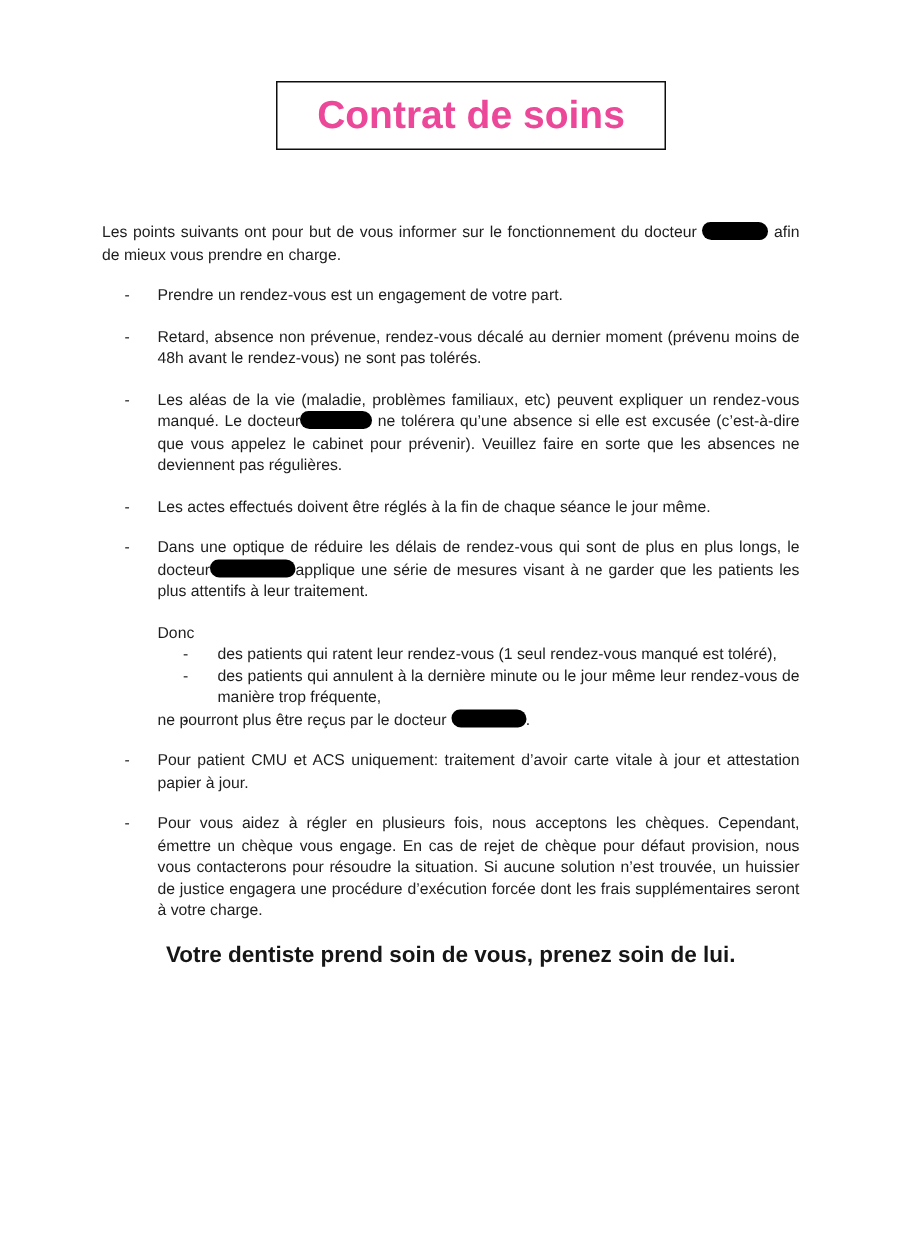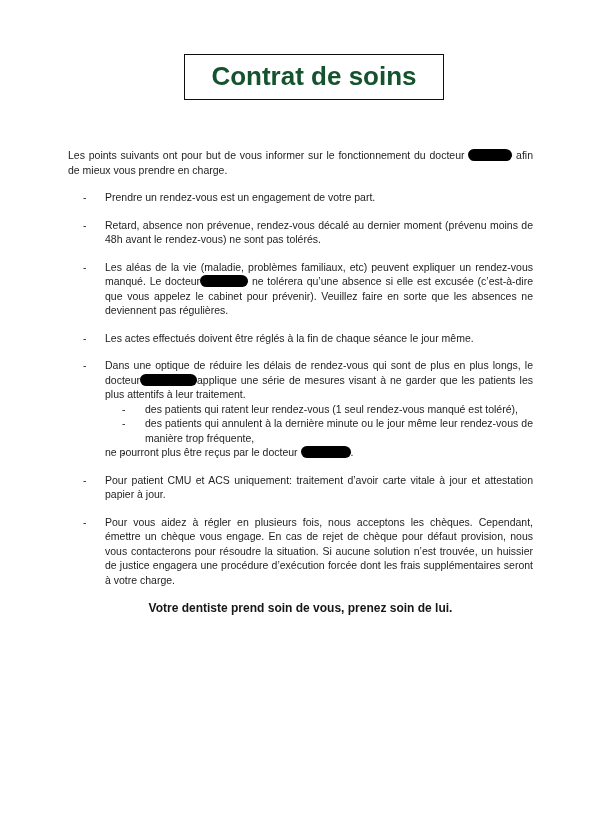--- a/index.html
+++ b/index.html
@@ -20,36 +20,36 @@
     margin-left:116px;
     border:1.5px solid #0e0e0e;
     box-sizing:border-box;
     text-align:center;
     padding:6px 0 8px 0;
   }
   .title-box .title-text {
     font-size:26px;
     font-weight:bold;
     line-height:30px;
-    color:#14532d;
+    color:#ec4899;
     white-space:nowrap;
   }
   .para { margin:0; text-align:justify; }
   .intro { margin-top:48px; }
   .bullet { position:relative; padding-left:37px; margin-top:13px; }
   .bullet .dash { position:absolute; left:15px; top:0; }
   .donc-label { margin-top:13px; margin-left:37px; }
   .sub { position:relative; padding-left:77px; margin-top:0; }
   .sub .dash { position:absolute; left:54px; top:0; }
   .cont { margin-top:0; padding-left:37px; text-align:left; }
   .closing {
     margin-top:14px;
     text-align:center;
     font-weight:bold;
-    font-size:12px;
+    font-size:15px;
     line-height:15px;
     color:#161616;
   }
   .final { margin-top:14px; }
   .redact {
     display:inline-block;
     background:#000000;
     height:12px;
     border-radius:8px 9px 8px 9px;
     vertical-align:-2px;
@@ -84,20 +84,21 @@
   <div class="bullet">
     <span class="dash">-</span>
     <p class="para">Les actes effectués doivent être réglés à la fin de chaque séance le jour même.</p>
   </div>
 
   <div class="bullet">
     <span class="dash">-</span>
     <p class="para">Dans une optique de réduire les délais de rendez-vous qui sont de plus en plus longs, le docteur<span class="redact" style="width: 57px;"></span>applique une série de mesures visant à ne garder que les patients les plus attentifs à leur traitement.</p>
   </div>
 
+  <div class="donc-label">Donc</div>
 
   <div class="bullet sub">
     <span class="dash">-</span>
     <p class="para">des patients qui ratent leur rendez-vous (1 seul rendez-vous manqué est toléré),</p>
   </div>
 
   <div class="bullet sub">
     <span class="dash">-</span>
     <p class="para">des patients qui annulent à la dernière minute ou le jour même leur rendez-vous de manière trop fréquente,</p>
   </div>

